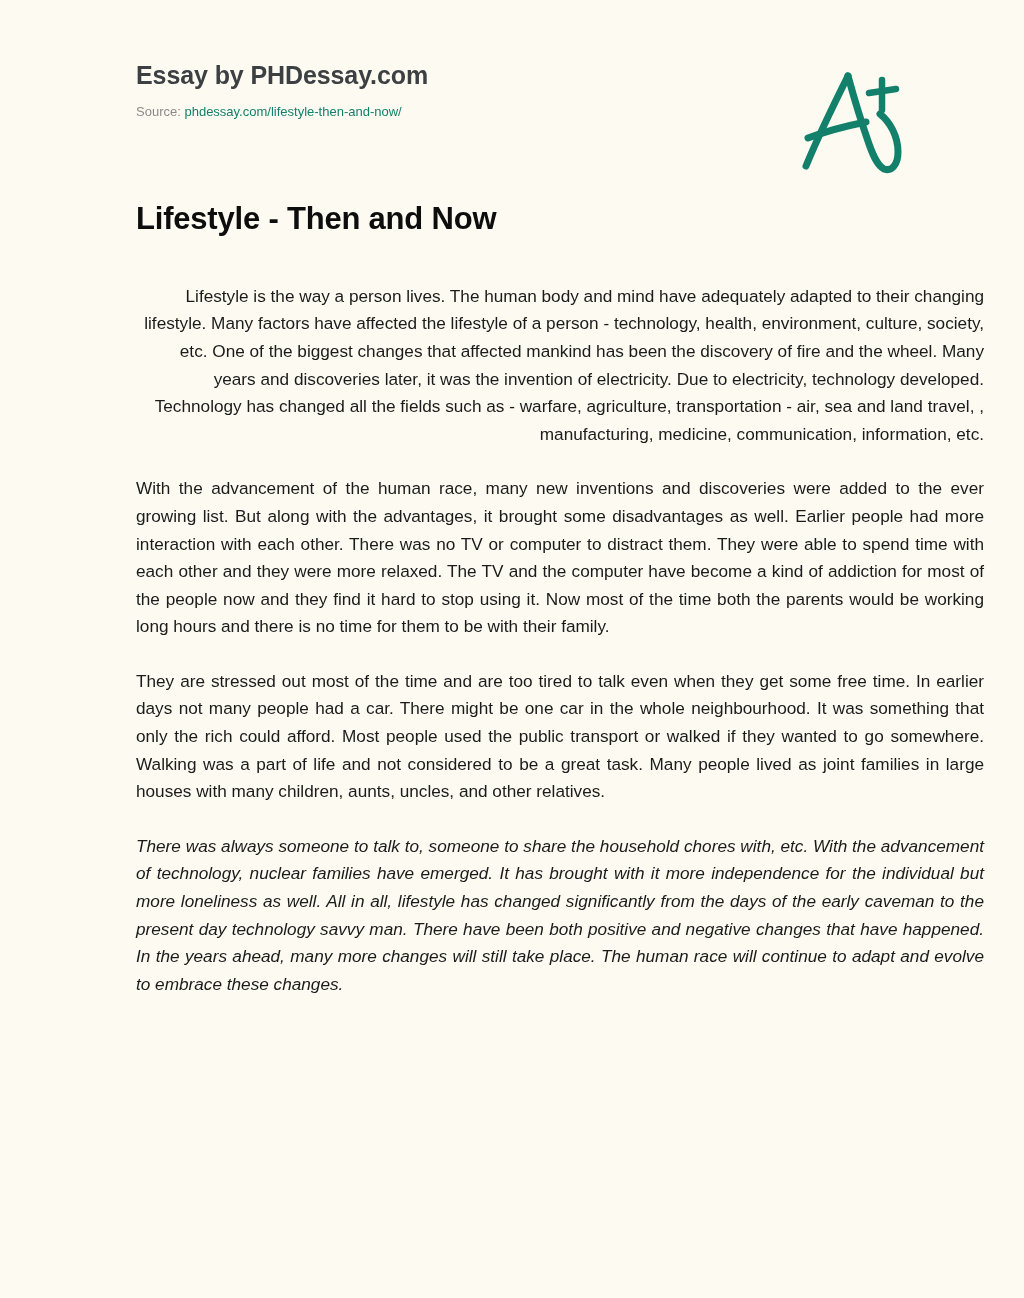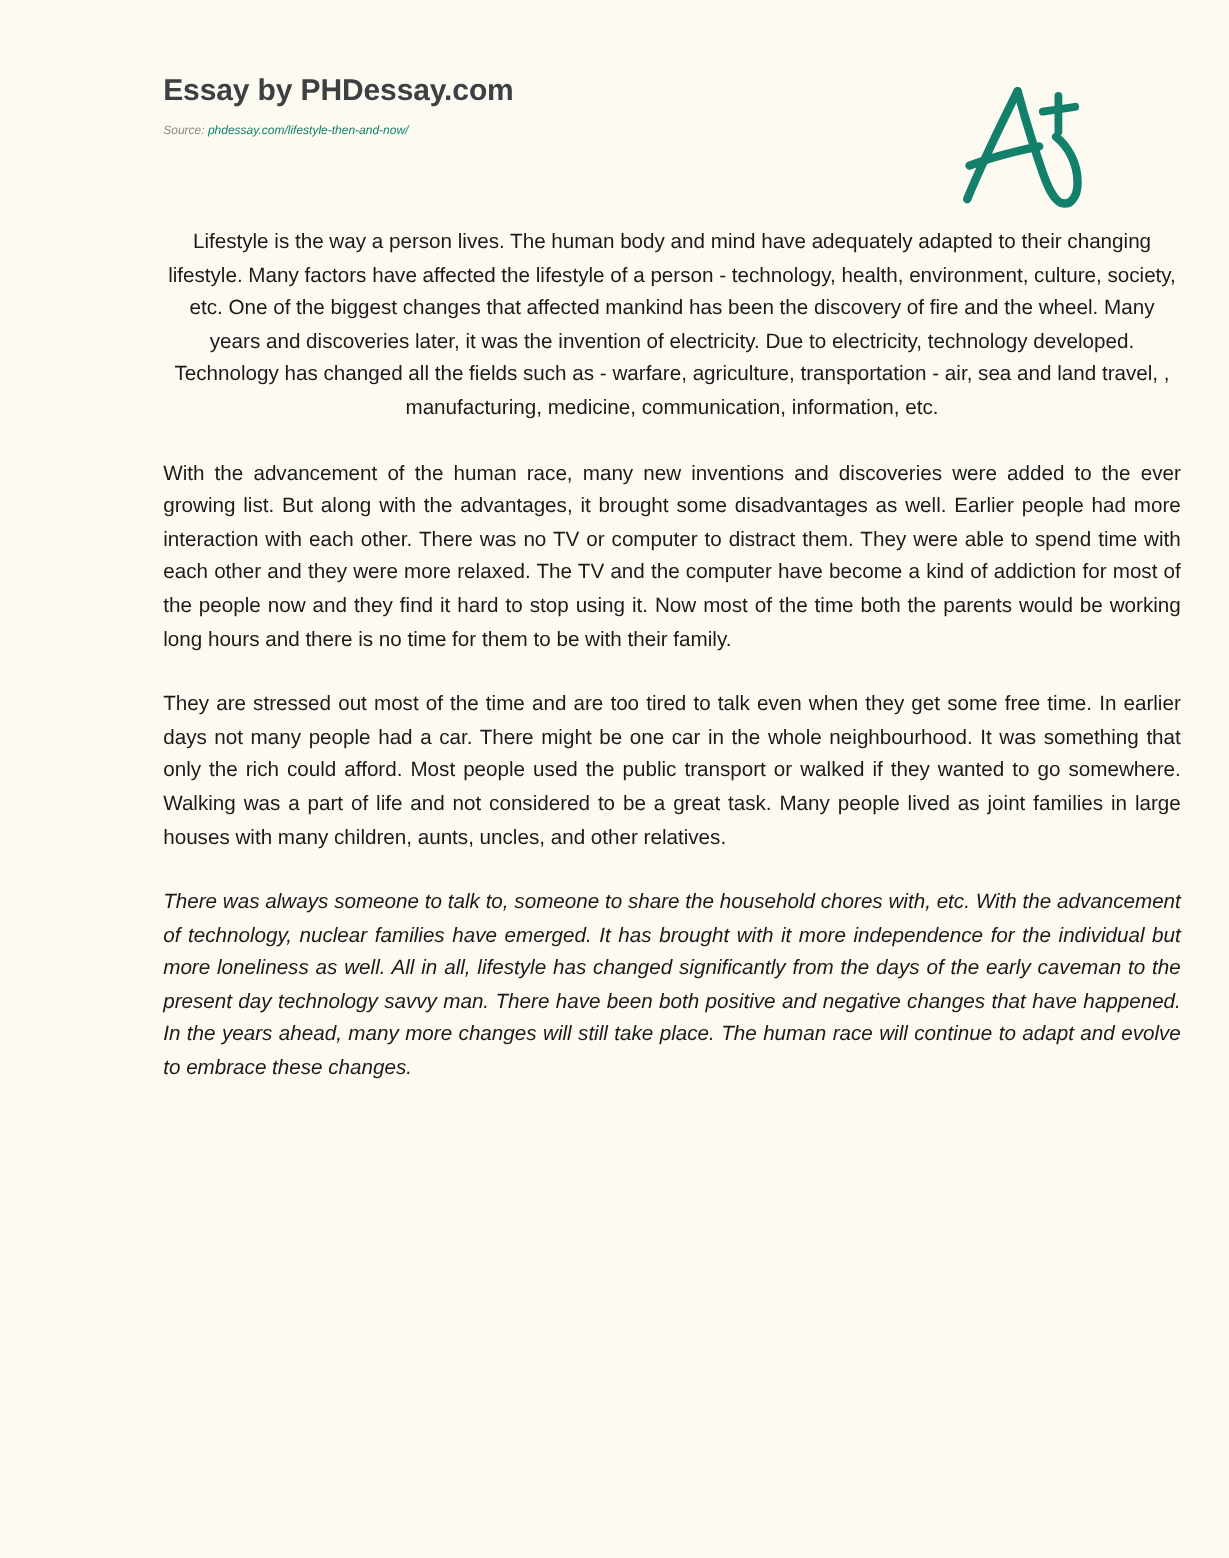--- a/index.html
+++ b/index.html
@@ -35,24 +35,23 @@
     font-size: 25px;
     font-weight: bold;
     color: #3c4043;
     letter-spacing: -0.1px;
     line-height: 1.2;
     margin: 0;
   }
 
   .source-line {
     margin-top: 14px;
-    font-size: 10px;
+    font-size: 13px;
     color: #8b8b86;
     line-height: 1.2;
-    font-style: italic;
   }
 
   .source-line .source-url {
     color: #12806a;
     text-decoration: none;
   }
 
   .logo {
     position: absolute;
     right: 78px;
@@ -81,21 +80,21 @@
     margin: 0 0 27px 0;
     font-size: 17.2px;
     line-height: 27.6px;
     color: #1b1b1b;
     text-align: justify;
     -webkit-hyphens: none;
     hyphens: none;
   }
 
   .body-copy p.ragged {
-    text-align: center;
+    text-align: right;
   }
 
   .body-copy p:last-child {
     margin-bottom: 0;
     font-style: italic;
   }
 </style>
 </head>
 <body>
 
@@ -119,20 +118,21 @@
           <path d="M22 76 C38 70, 60 64, 80 60" stroke-width="7"></path>
 
           <path d="M96 18 L96 48" stroke-width="6.5"></path>
 
           <path d="M83 31 L110 27" stroke-width="6.5"></path>
         </g>
       </svg>
     </span>
   </div>
 
+  <h1 class="doc-title">Lifestyle - Then and Now</h1>
 
   <div class="body-copy">
     <p class="ragged">Lifestyle is the way a person lives. The human body and mind have adequately adapted to their changing lifestyle. Many factors have affected the lifestyle of a person - technology, health, environment, culture, society, etc. One of the biggest changes that affected mankind has been the discovery of fire and the wheel. Many years and discoveries later, it was the invention of electricity. Due to electricity, technology developed. Technology has changed all the fields such as - warfare, agriculture, transportation - air, sea and land travel, , manufacturing, medicine, communication, information, etc.</p>
     <p>With the advancement of the human race, many new inventions and discoveries were added to the ever growing list. But along with the advantages, it brought some disadvantages as well. Earlier people had more interaction with each other. There was no TV or computer to distract them. They were able to spend time with each other and they were more relaxed. The TV and the computer have become a kind of addiction for most of the people now and they find it hard to stop using it. Now most of the time both the parents would be working long hours and there is no time for them to be with their family.</p>
     <p>They are stressed out most of the time and are too tired to talk even when they get some free time. In earlier days not many people had a car. There might be one car in the whole neighbourhood. It was something that only the rich could afford. Most people used the public transport or walked if they wanted to go somewhere. Walking was a part of life and not considered to be a great task. Many people lived as joint families in large houses with many children, aunts, uncles, and other relatives.</p>
     <p>There was always someone to talk to, someone to share the household chores with, etc. With the advancement of technology, nuclear families have emerged. It has brought with it more independence for the individual but more loneliness as well. All in all, lifestyle has changed significantly from the days of the early caveman to the present day technology savvy man. There have been both positive and negative changes that have happened. In the years ahead, many more changes will still take place. The human race will continue to adapt and evolve to embrace these changes.</p>
   </div>
 
 </div>
 

